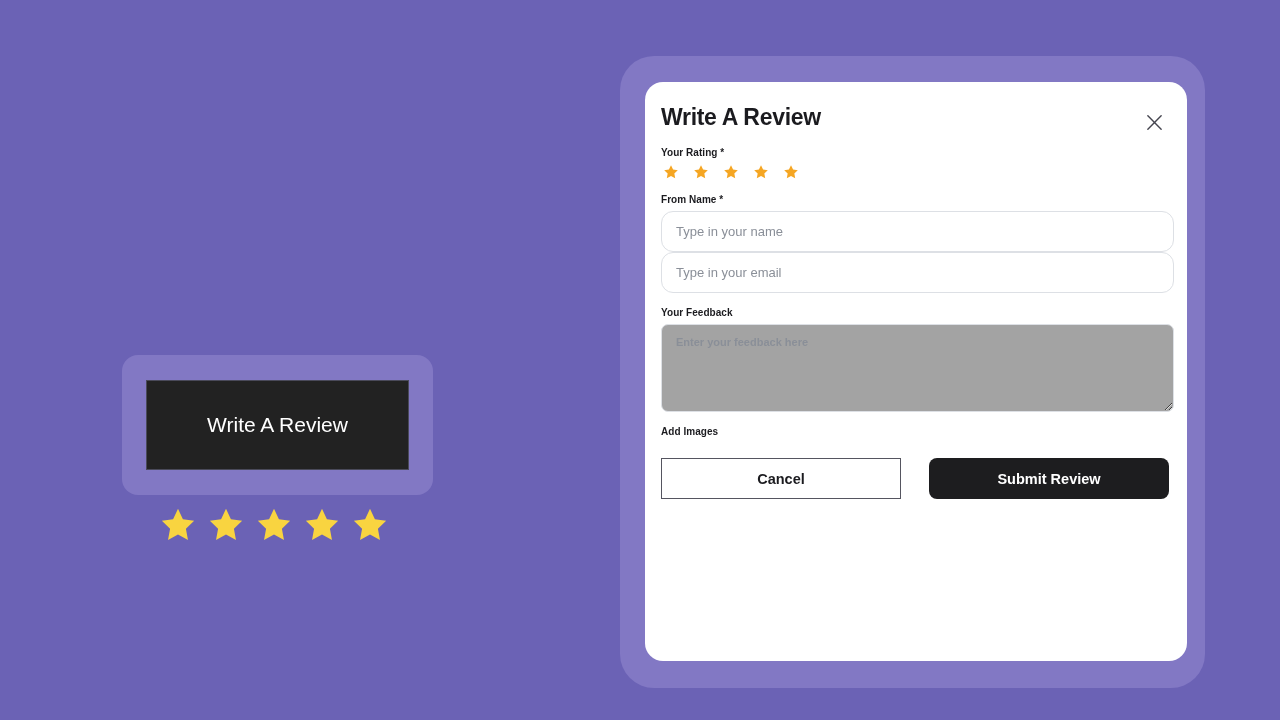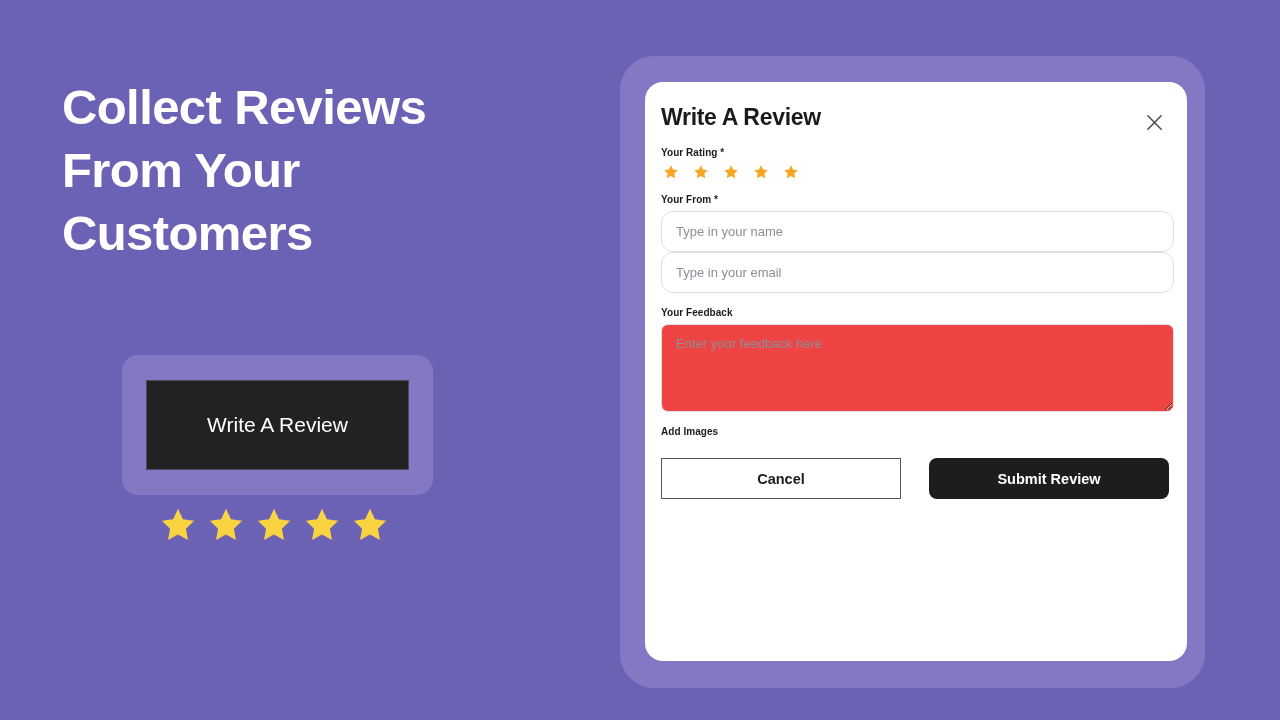--- a/index.html
+++ b/index.html
@@ -135,28 +135,29 @@
     padding:0 14px;
     outline:none;
   }
   .text-input::placeholder { color:#8A8F98; }
 
   .textarea-input {
     width:513px;
     height:88px;
     border:1px solid #DDE0E5;
     border-radius:7px;
-    background:#ef4444;
-    font-family:"Liberation Sans", sans-serif;
-    font-size:13px;
+    background:#a3a3a3;
+    font-family:"Liberation Sans", sans-serif;
+    font-size:11px;
     color:#1B1B1F;
     padding:11px 14px;
     outline:none;
     resize:vertical;
     display:block;
+    font-weight:bold;
   }
   .textarea-input::placeholder { color:#8A8F98; }
 
   .file-row {
     width:513px;
     height:41px;
     border:1px solid #E7E9EE;
     border-radius:7px;
     background:#FFFFFF;
     display:flex;
@@ -205,21 +206,20 @@
     font-weight:bold;
     color:#FFFFFF;
     cursor:pointer;
   }
 </style>
 </head>
 <body>
 
 <div class="left-panel">
 
-  <h1 class="headline">Collect Reviews From Your Customers</h1>
 
   <div class="cta-card"></div>
 
   <div class="cta-button">
     <span>Write A Review</span>
   </div>
 
   <div class="big-stars">
     <svg width="40" height="38" viewBox="0 0 24 24">
         <path fill="#F9D440" d="M12 1.8l3.1 6.6 7.1.95-5.2 5.0 1.3 7.05L12 18.0l-6.3 3.4 1.3-7.05-5.2-5.0 7.1-.95z"></path>
@@ -265,21 +265,21 @@
         <path fill="#F5A623" d="M12 1.8l3.1 6.6 7.1.95-5.2 5.0 1.3 7.05L12 18.0l-6.3 3.4 1.3-7.05-5.2-5.0 7.1-.95z"></path>
       </svg>
     <svg class="star" width="16" height="16" viewBox="0 0 24 24">
         <path fill="#F5A623" d="M12 1.8l3.1 6.6 7.1.95-5.2 5.0 1.3 7.05L12 18.0l-6.3 3.4 1.3-7.05-5.2-5.0 7.1-.95z"></path>
       </svg>
     <svg class="star" width="16" height="16" viewBox="0 0 24 24">
         <path fill="#F5A623" d="M12 1.8l3.1 6.6 7.1.95-5.2 5.0 1.3 7.05L12 18.0l-6.3 3.4 1.3-7.05-5.2-5.0 7.1-.95z"></path>
       </svg>
   </div>
 
-  <div class="field-label">Your From *</div>
+  <div class="field-label">From Name *</div>
   <input class="text-input" type="text" placeholder="Type in your name" style="">
 
   <input class="text-input" type="text" placeholder="Type in your email" style="">
 
   <div class="field-label">Your Feedback</div>
   <textarea class="textarea-input" placeholder="Enter your feedback here" style=""></textarea>
 
   <div class="field-label">Add Images</div>
 
   <div class="actions">

